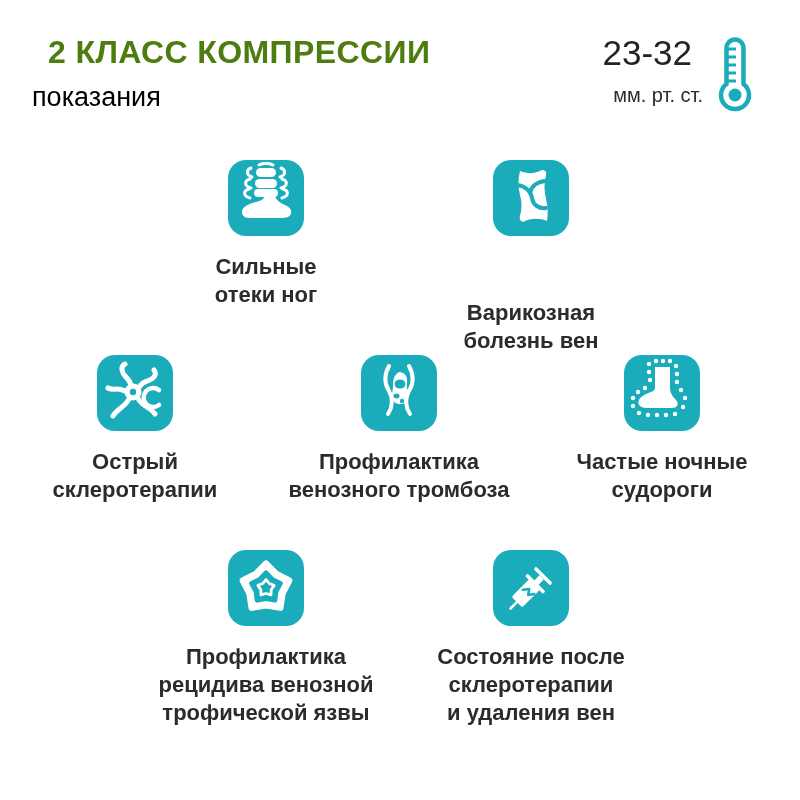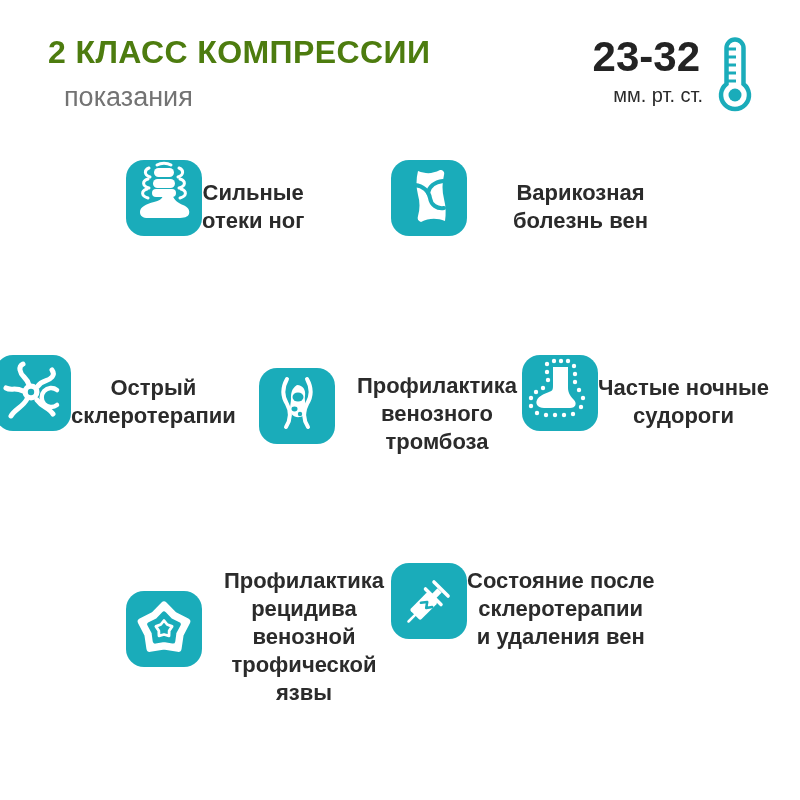--- a/index.html
+++ b/index.html
@@ -1,27 +1,27 @@
 <!DOCTYPE html>
 <html style="--accent: #1AACBA;"><head>
 <meta charset="utf-8">
 <style>
   :root{ --accent:#1AACBA; }
   html,body{margin:0;padding:0;background:#ffffff;}
   body{font-family:"Liberation Sans", sans-serif; color:#232323;}
   .canvas{position:relative;width:800px;height:800px;background:#ffffff;overflow:hidden;}
 
   .title{position:absolute;left:48px;top:34px;font-size:32px;font-weight:700;letter-spacing:.4px;color:#4d7c0f;}
-  .subtitle{position:absolute;left:64px;top:82px;font-size:27px;font-weight:400;color:#737373;}
+  .subtitle{position:absolute;left:32px;top:82px;font-size:27px;font-weight:400;color:#000000;}
 
-  .pressure-value{position:absolute;right:100px;top:33px;font-size:42px;font-weight:700;text-align:right;color:#232323;}
+  .pressure-value{position:absolute;right:108px;top:33px;font-size:35px;font-weight:400;text-align:right;color:#232323;}
   .pressure-unit{position:absolute;right:97px;top:84px;font-size:20px;font-weight:400;text-align:right;color:#2b2b2b;}
   .thermo{position:absolute;left:716px;top:37px;}
 
-  .cell{position:absolute;width:280px;display:flex;flex-direction:row;align-items:center;}
+  .cell{position:absolute;width:280px;display:flex;flex-direction:column;align-items:center;}
   .tile{width:76px;height:76px;border-radius:18px;background:var(--accent);
         display:flex;align-items:center;justify-content:center;}
   .item-label{margin-top:17px;font-size:22px;line-height:28px;font-weight:600;
               text-align:center;white-space:pre-line;color:#2b2b2b;}
 
   .cell-0{left:126px;top:160px;}
   .cell-1{left:391px;top:160px;gap:46px;}
   .cell-2{left:-5px;top:355px;}
   .cell-3{left:259px;top:355px;}
   .cell-4{left:522px;top:355px;}

